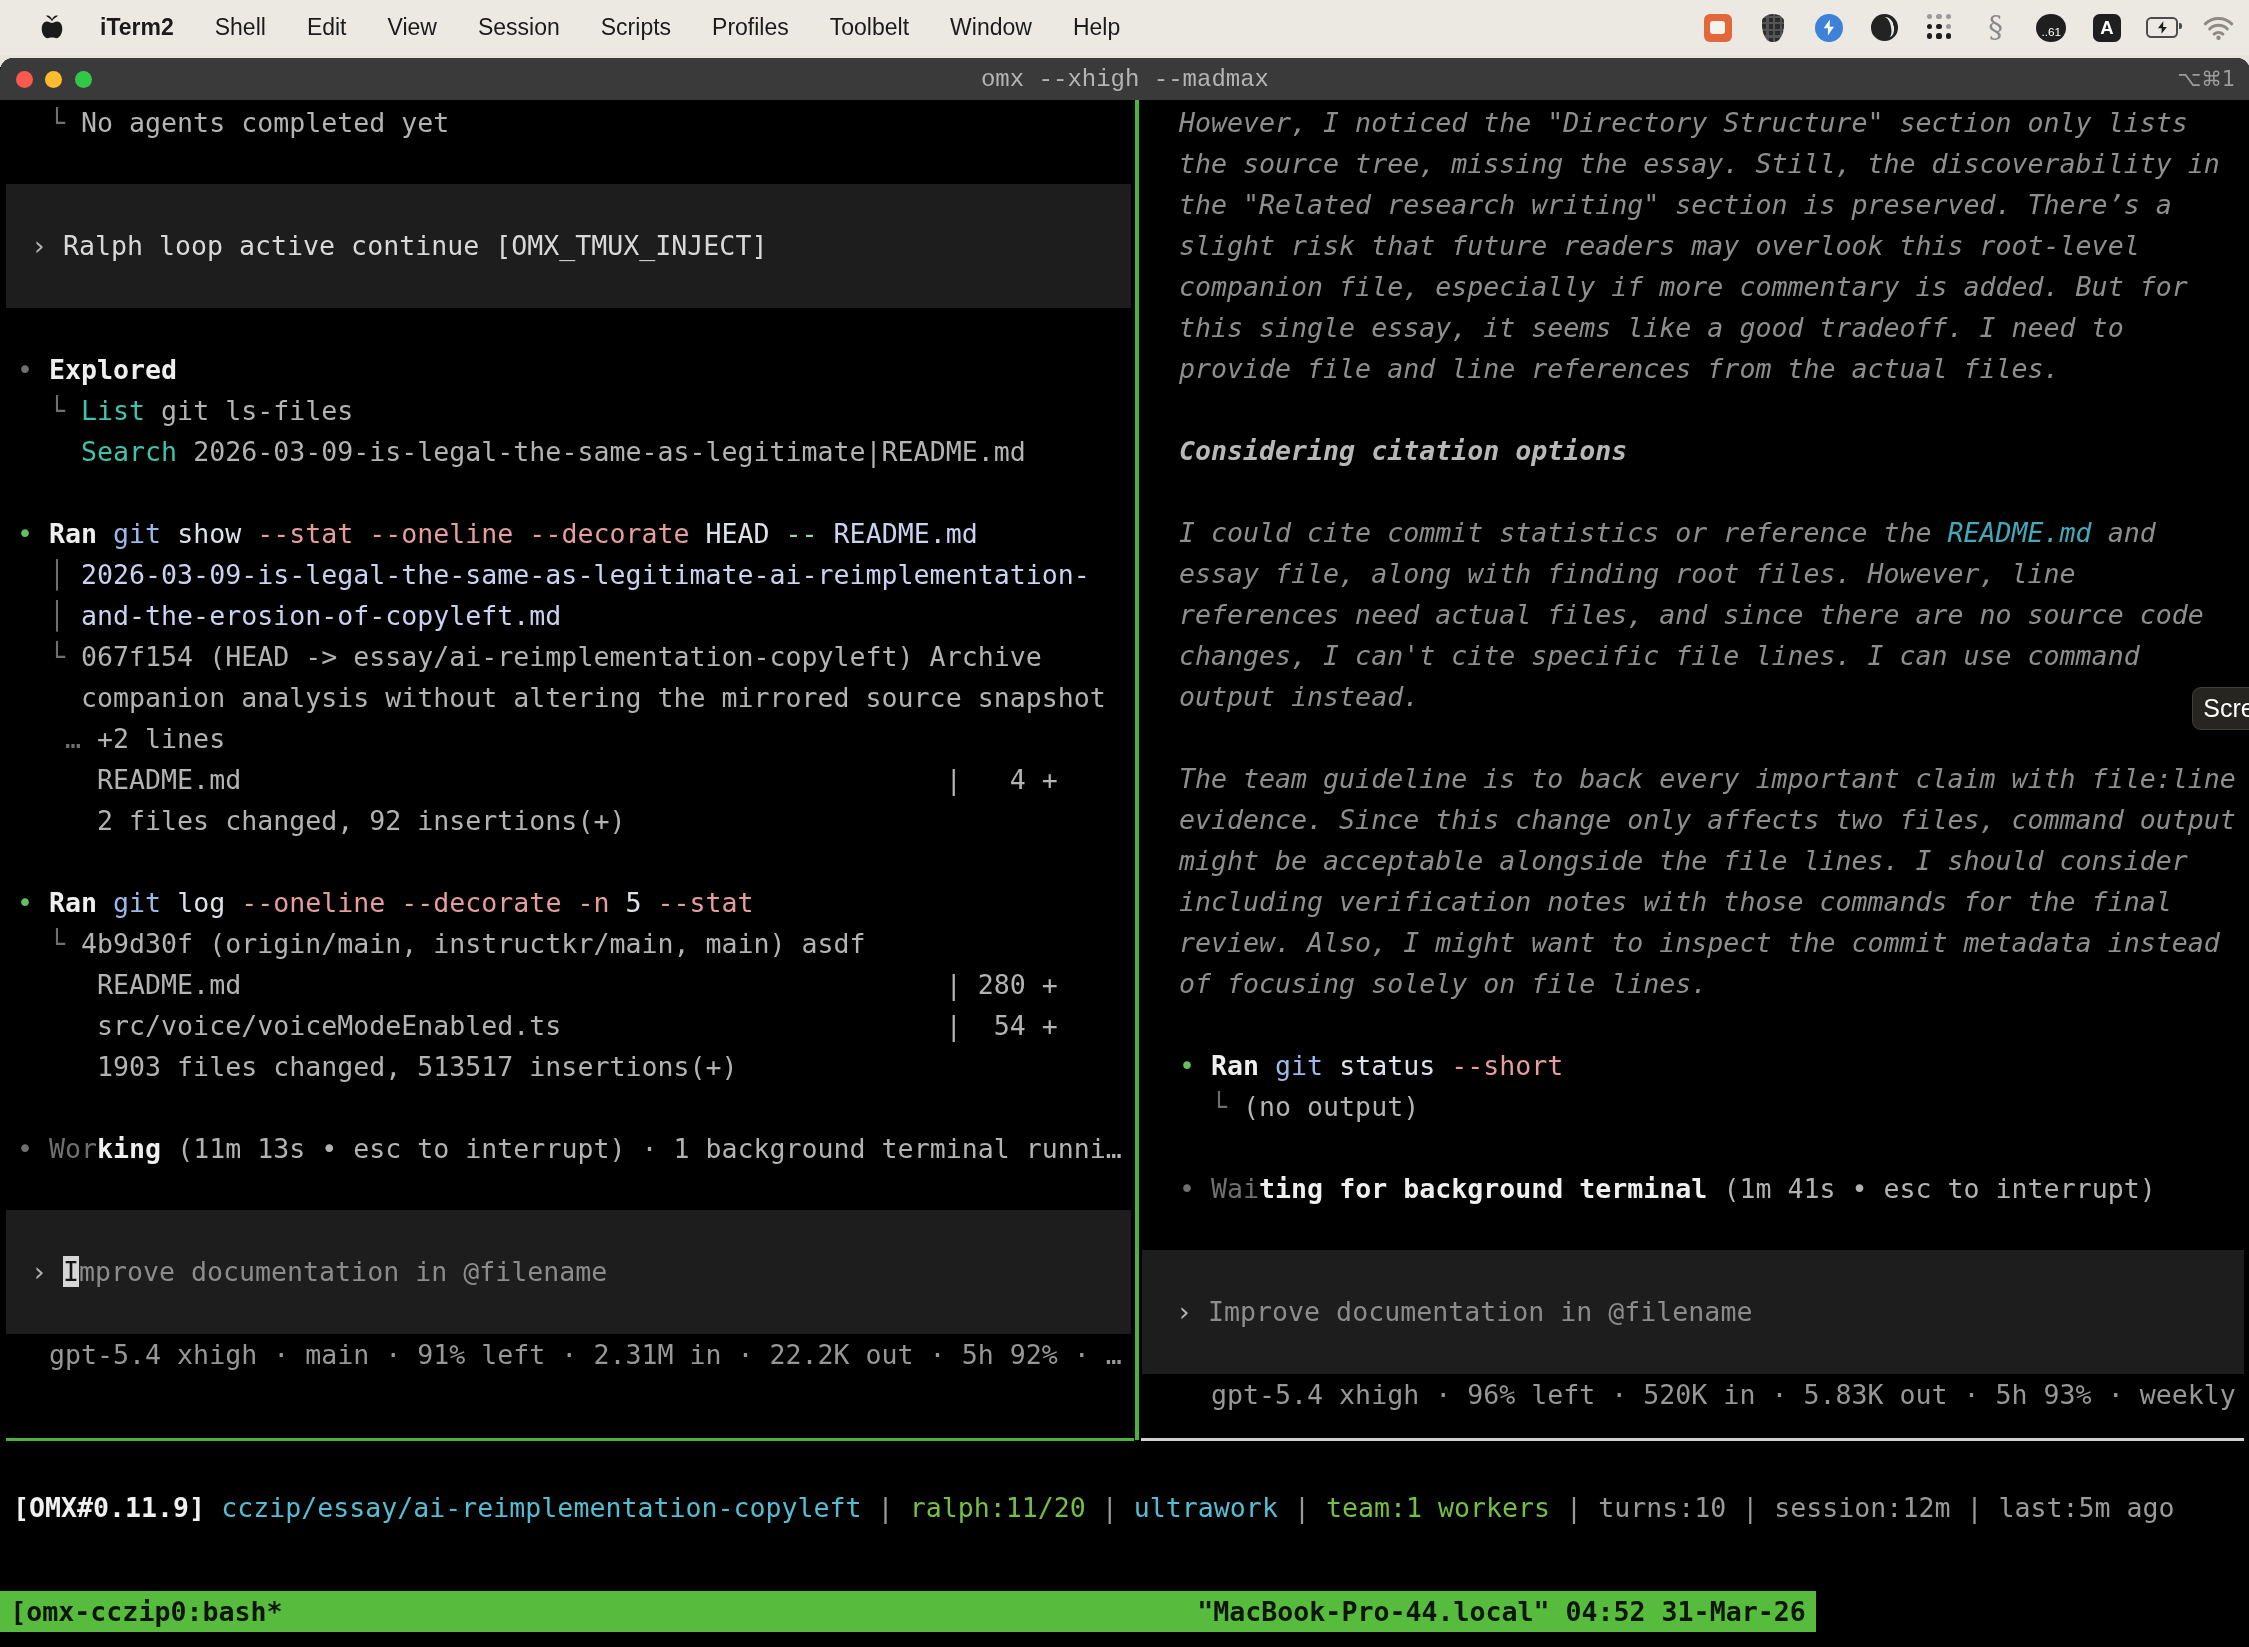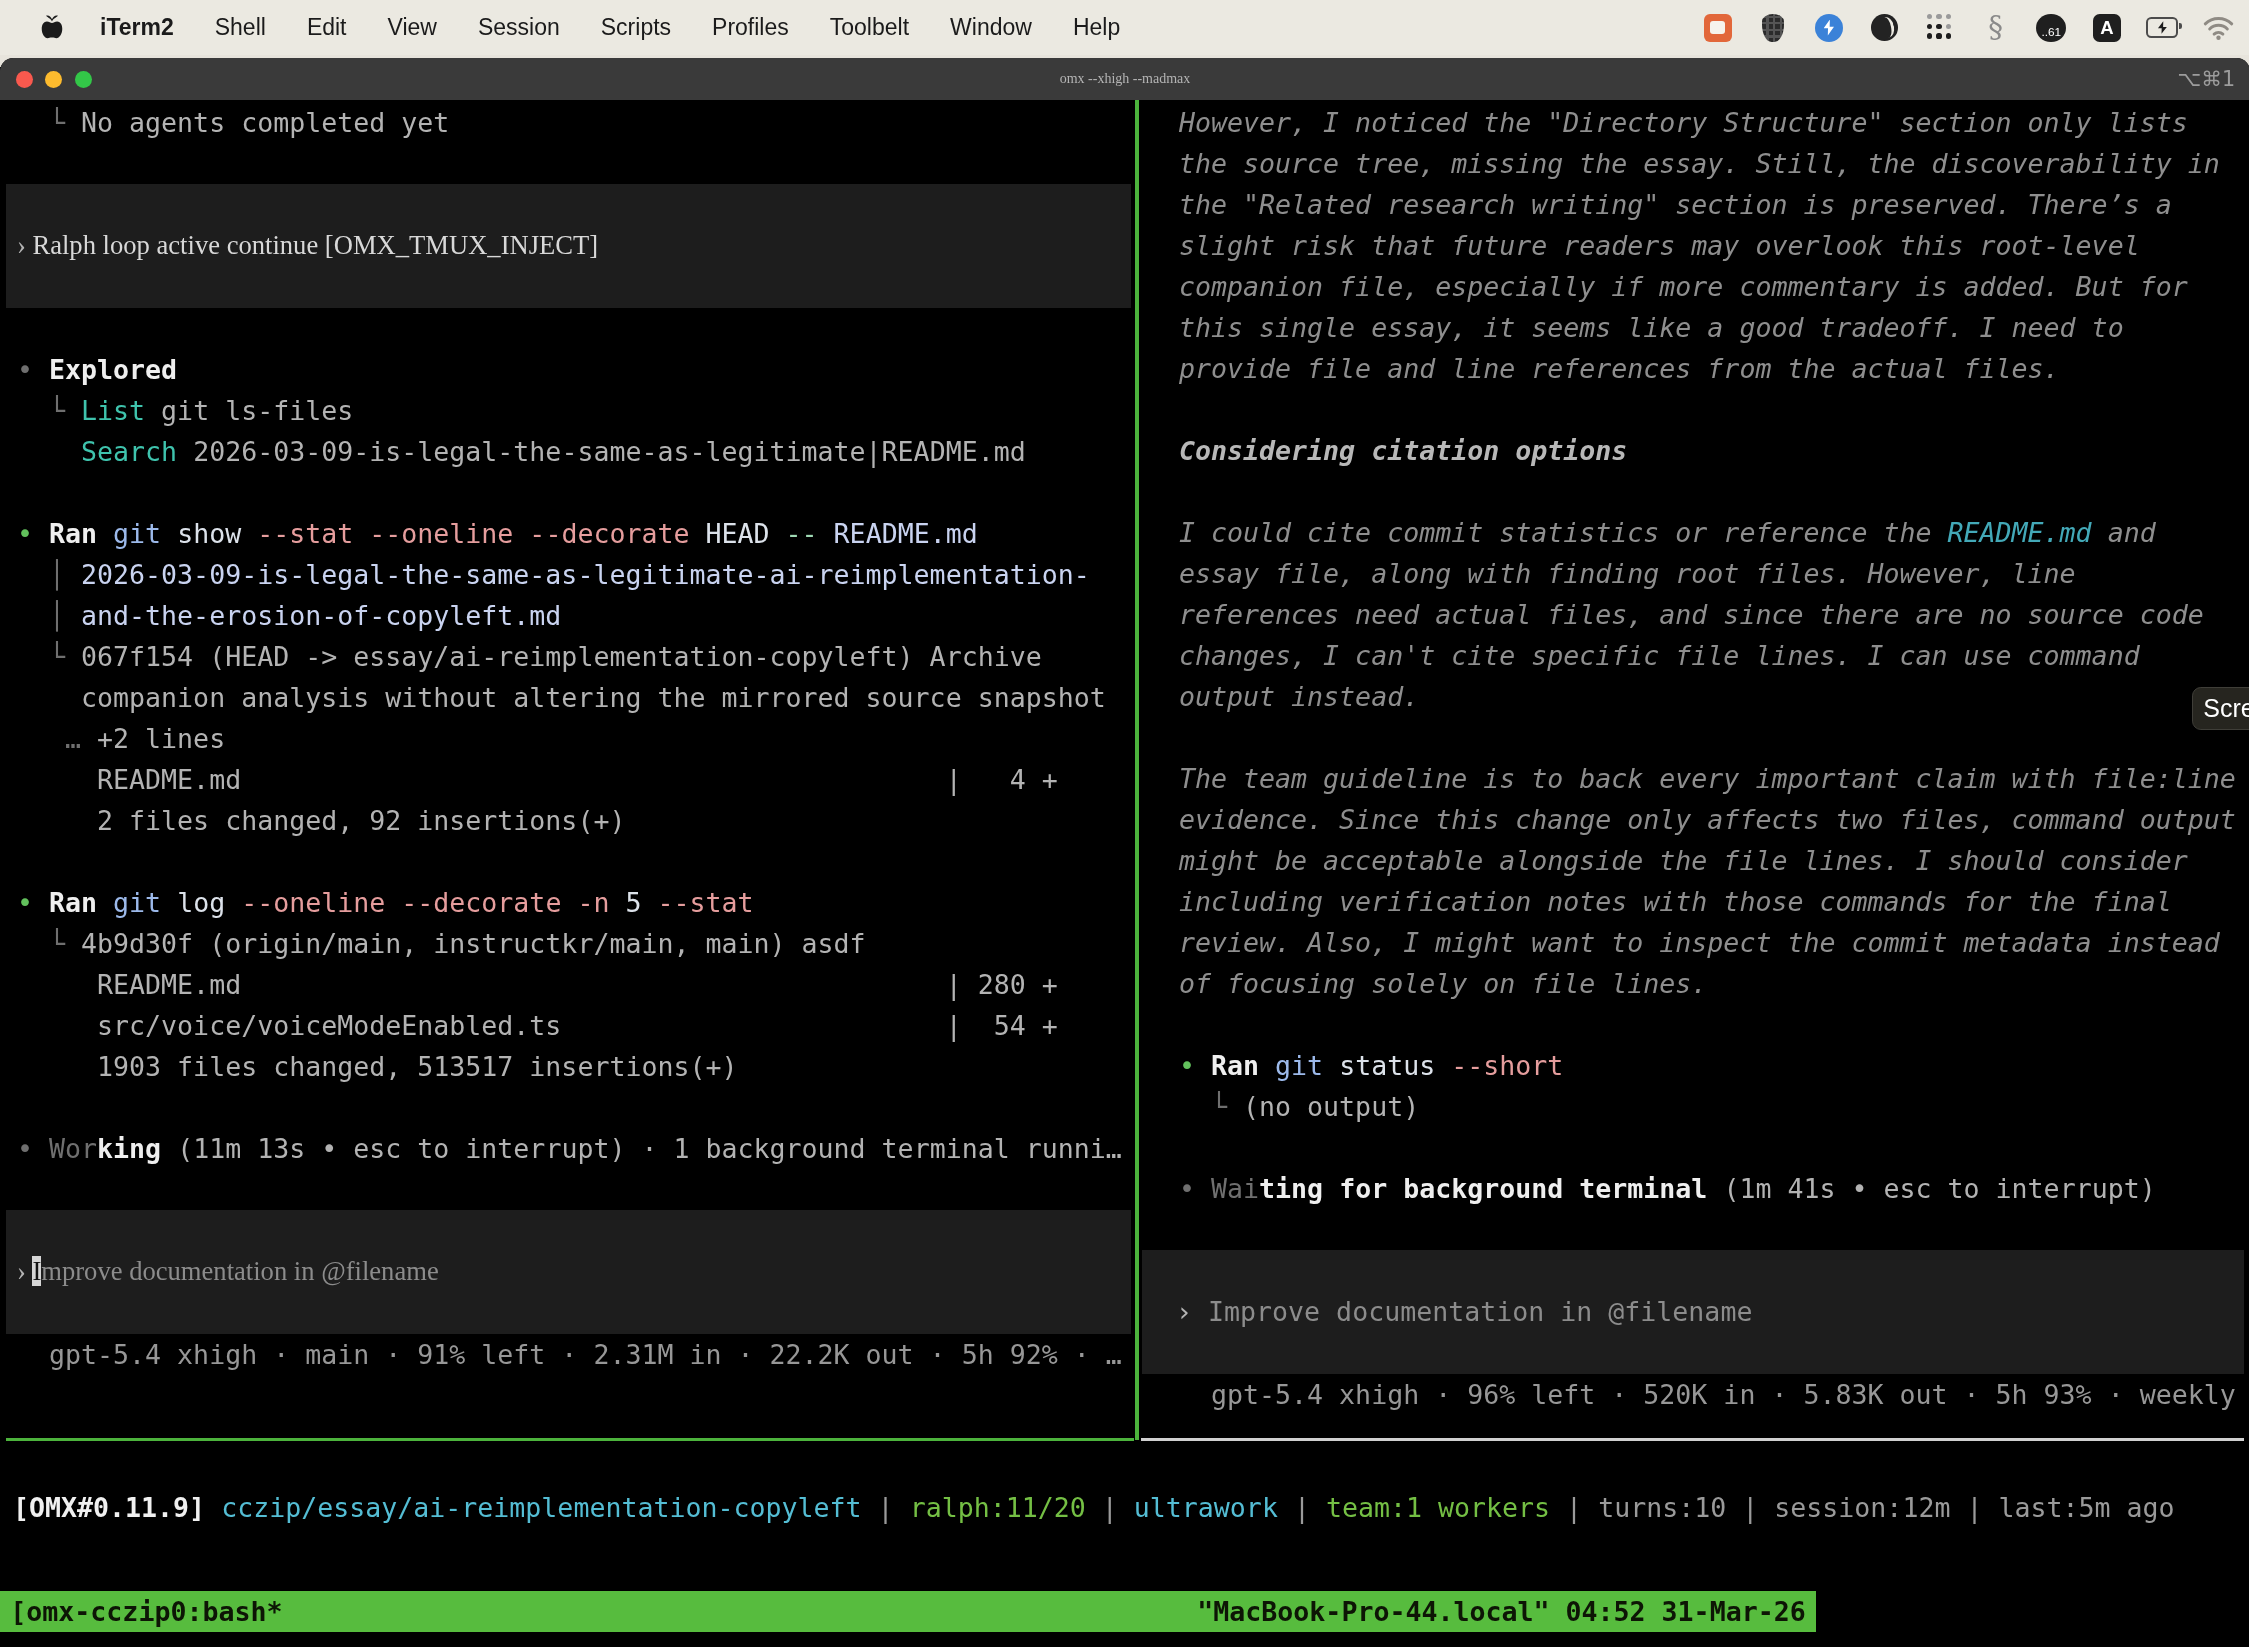--- a/index.html
+++ b/index.html
@@ -35,33 +35,33 @@
   
   #desktop-strip{position:absolute;top:55px;left:0;width:2250px;height:11.8px;background:#e7e4dc;}
   #window{position:absolute;top:58px;left:0;width:2250px;height:1590px;background:#000;
     border-radius:13.3px 13.3px 10.3px 10.3px;overflow:hidden;}
   #titlebar{position:absolute;top:0;left:0;right:0;height:42px;background:#3a3a3a;display:flex;align-items:center;}
   .tl{width:17px;height:17px;border-radius:50%;margin-left:12.5px;}
   .tl.red{background:#f9594e;margin-left:15.5px;}
   .tl.yel{background:#fdbb2e;}
   .tl.grn{background:#33c748;}
   #win-title{position:absolute;left:0;right:0;text-align:center;color:#b4b4b4;
-    font-family:Liberation Serif, serif;font-size:14px;}
+    font-family:Liberation Mono, monospace;font-size:24px;}
   #win-shortcut{position:absolute;right:14.8px;color:#9c9c9c;font-family:"DejaVu Sans",sans-serif;font-size:20.7px;}
   
   .pane{position:absolute;top:42px;padding-top:1.5px;}
   #pane-left{left:0;width:1135px;}
   #pane-right{left:1139px;width:1111px;}
   .line{height:41px;line-height:41px;white-space:pre;font-size:26.6px;color:#b3b3b3;overflow:hidden;}
   #pane-left .line{padding-left:17px;}
   #pane-right .line{padding-left:40px;}
   .tbox{height:124px;background:#1d1d1d;display:flex;align-items:center;}
   #pane-left .tbox{margin:0 4.4px 0 5.9px;}
   #pane-right .tbox{margin:0 5.9px 0 3px;}
-  #pane-left .tbox .line{padding-left:11px;font-family:Liberation Serif, serif;}
+  #pane-left .tbox .line{padding-left:25px;}
   #pane-right .tbox .line{padding-left:34px;}
   .sg{white-space:pre;}
   .sg.g{color:#b3b3b3}.sg.dim{color:#6f6f6f}
   .sg.b{color:#efefef;font-weight:bold}
   .sg.br{color:#d8d8d8}
   .sg.teal{color:#3fc3ad}
   .sg.gb{color:#62c15c}
   .sg.blue{color:#9cb9ea}
   .sg.lw{color:#dce2ea}
   .sg.pink{color:#e59d9d}

